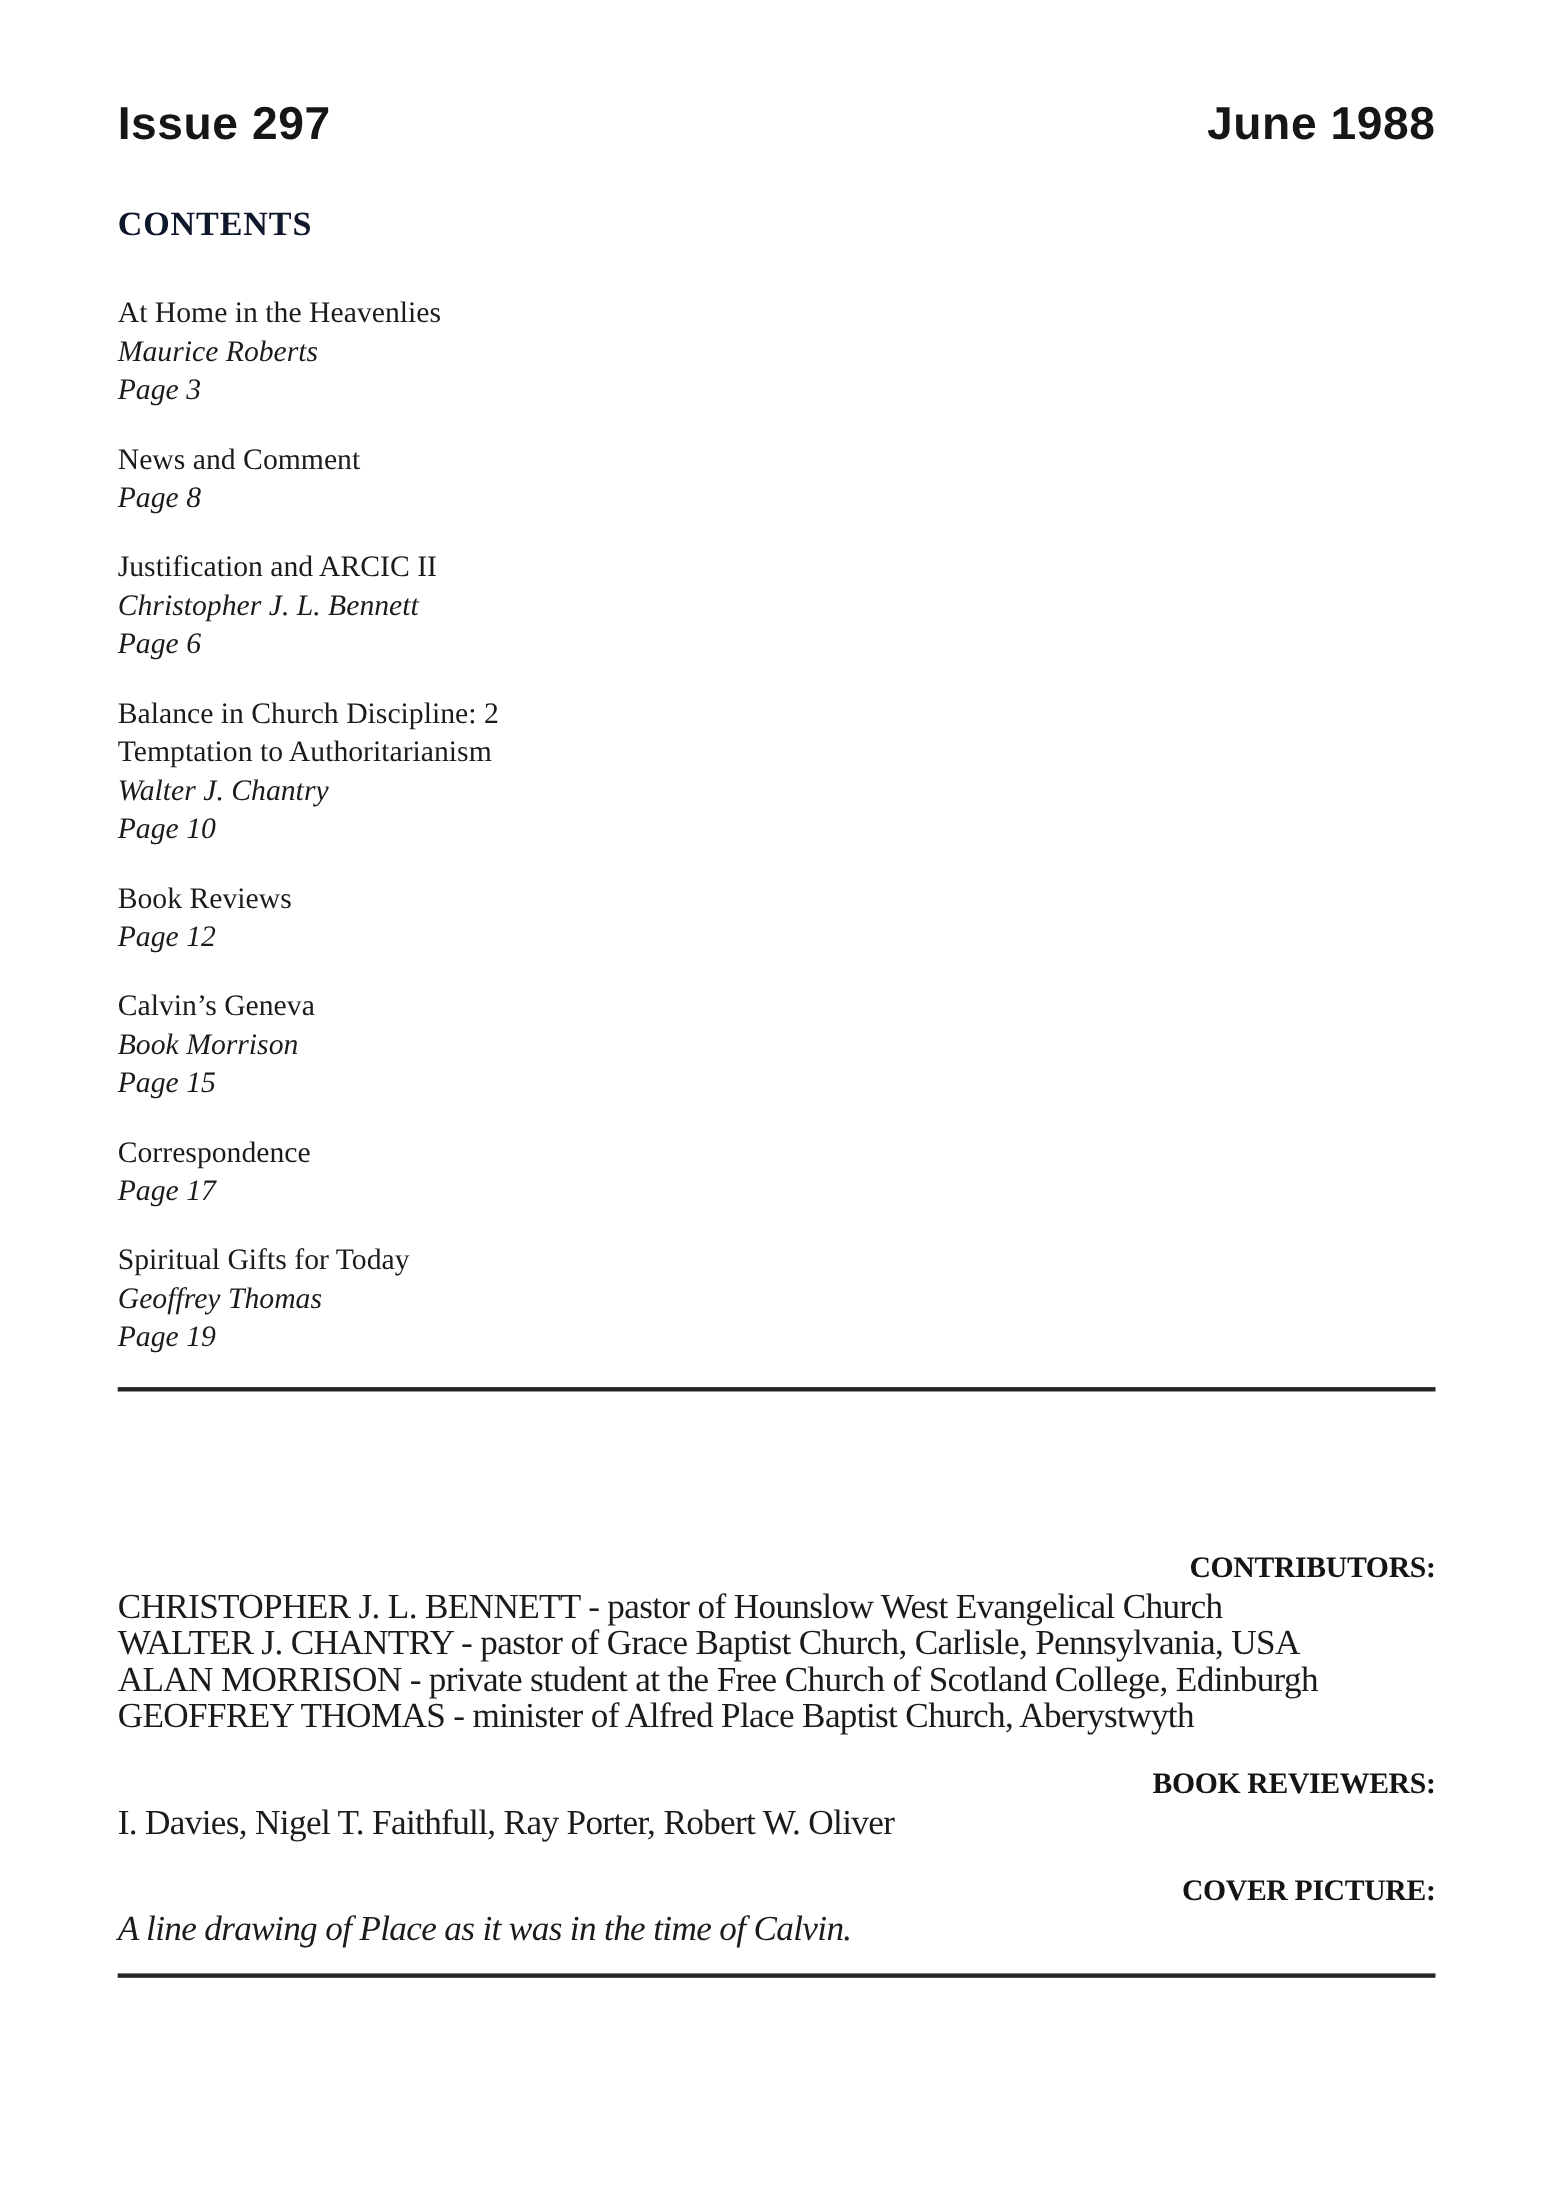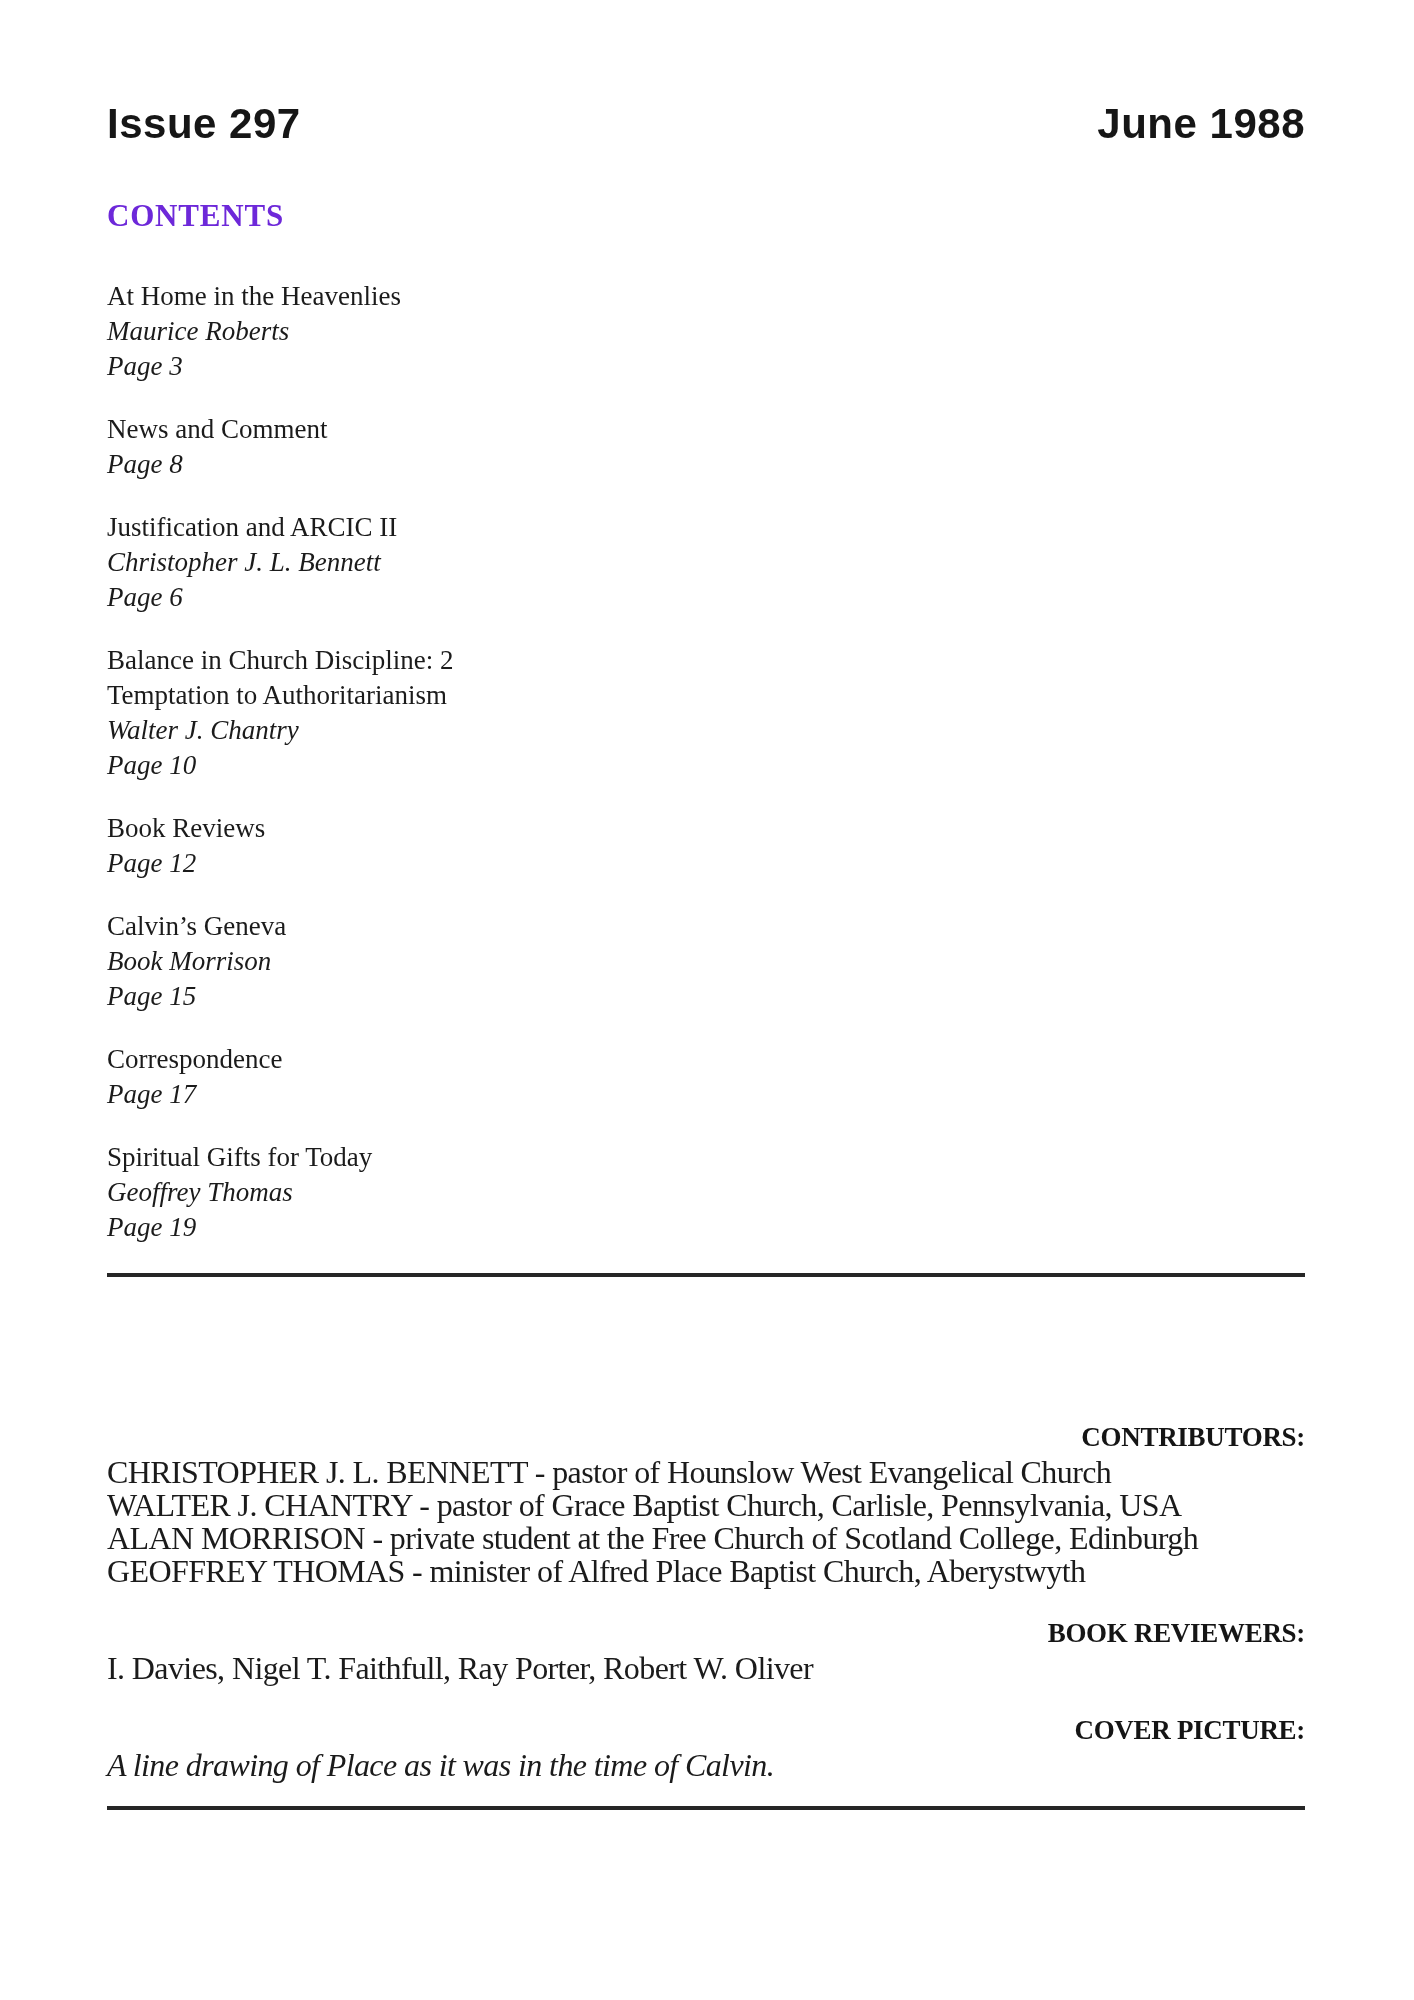--- a/index.html
+++ b/index.html
@@ -12,42 +12,42 @@
     height: 2000px;
     position: relative;
     font-family: "Liberation Serif", serif;
     color: #1b1b1b;
     -webkit-font-smoothing: antialiased;
   }
   .page {
     box-sizing: border-box;
     width: 1414px;
     height: 2000px;
-    padding: 12px 109px 0 107px;
+    padding: 0 109px 0 107px;
     overflow: hidden;
   }
   .masthead {
     padding-top: 90px;
     display: flex;
     justify-content: space-between;
     align-items: baseline;
     font-family: "Liberation Sans", sans-serif;
     font-weight: 700;
     font-size: 42px;
     line-height: 1.05;
     letter-spacing: 0.5px;
     color: #161616;
   }
   .contents-heading {
     margin: 54px 0 0 0;
     font-size: 31px;
     font-weight: 700;
     letter-spacing: 0.8px;
     line-height: 1;
-    color: #6d28d9;
+    color: #0f172a;
   }
   .toc {
     margin-top: 48px;
   }
   .toc-entry {
     margin-bottom: 28px;
   }
   .toc-line {
     font-size: 27px;
     line-height: 35px;

